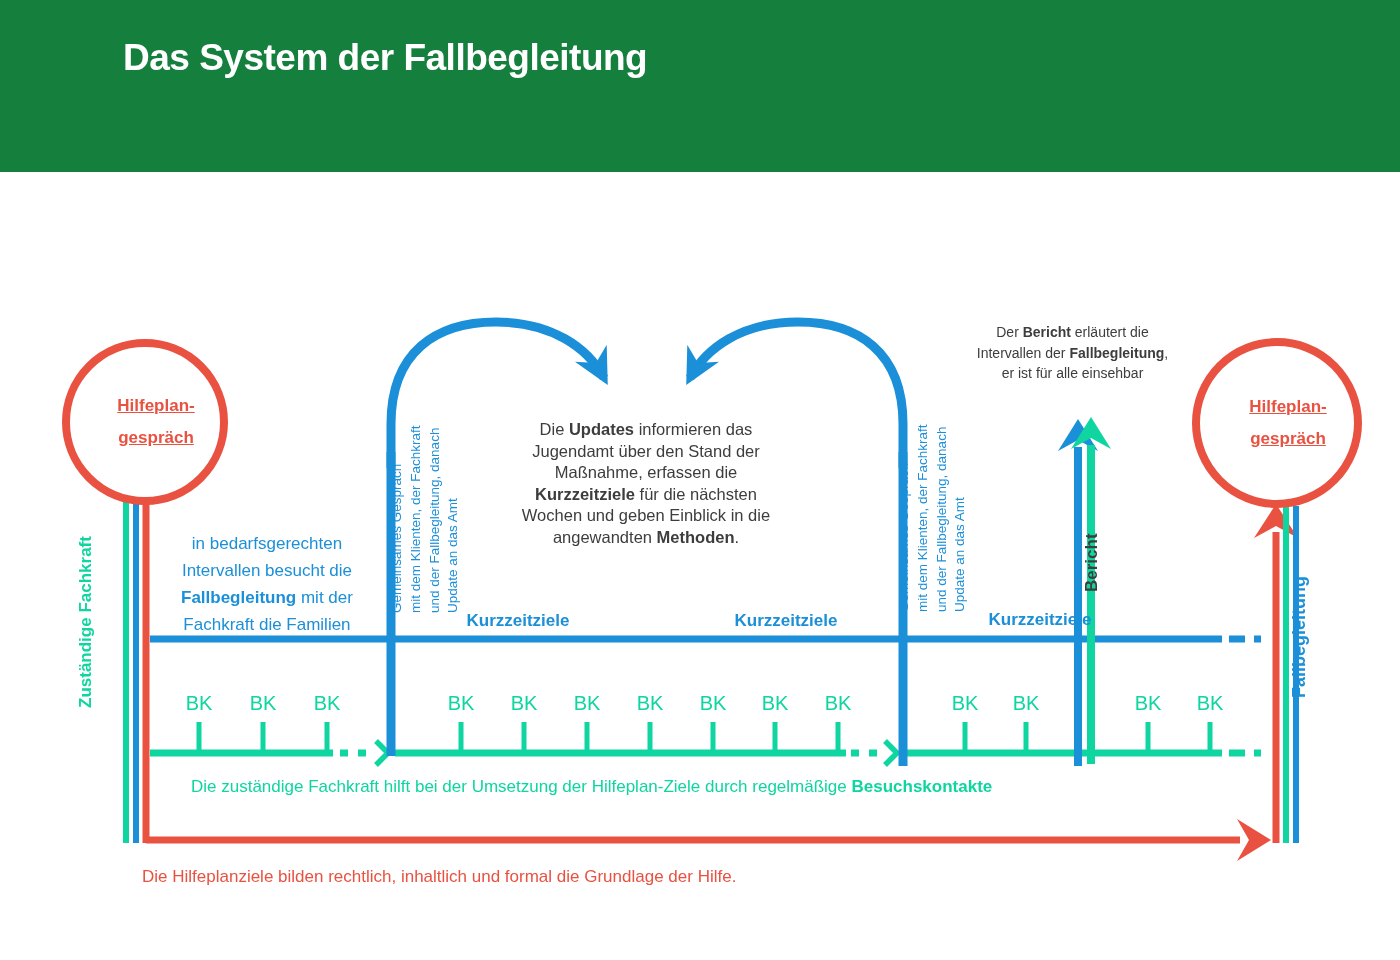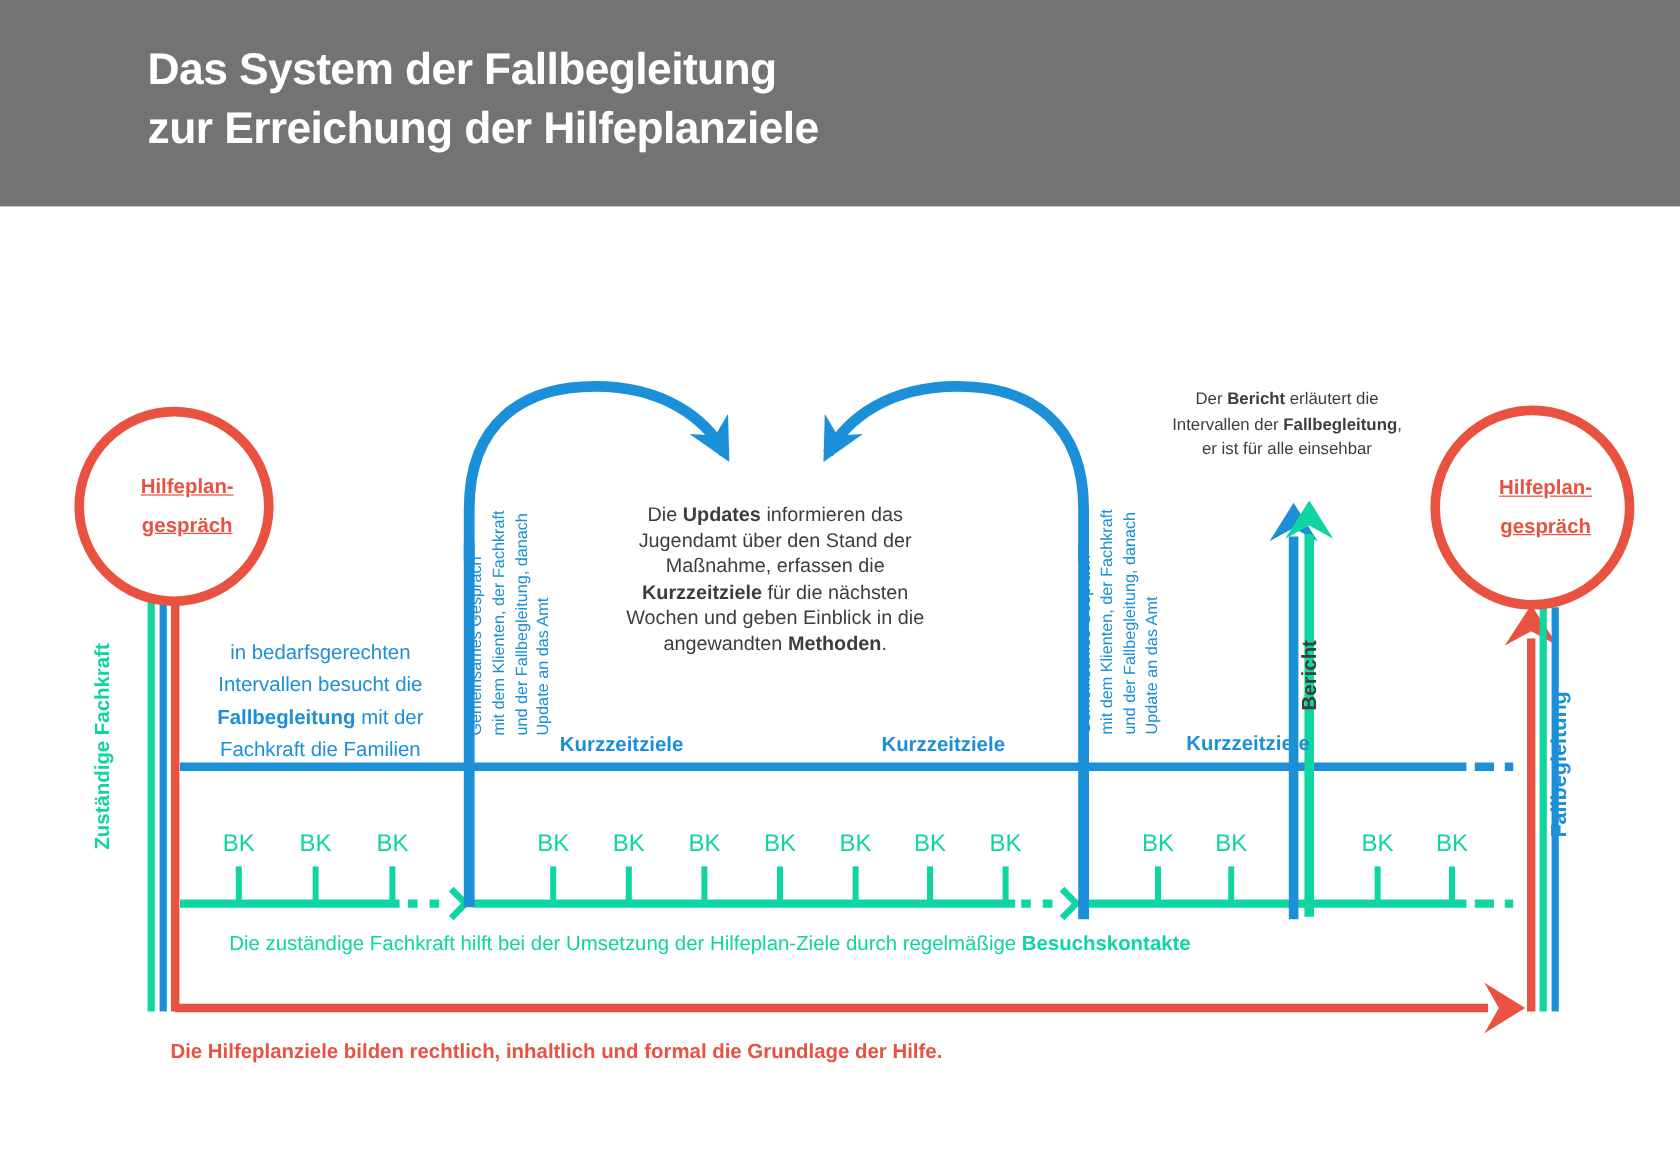--- a/index.html
+++ b/index.html
@@ -32,24 +32,23 @@
   .bk{
     position:absolute;transform:translateX(-50%);
     font-size:20px;font-weight:400;white-space:nowrap;text-align:center;
   }
 </style>
 </head>
 <body>
 
 <div class="stage">
 
-  <div class="header" id="header-band" style="background: #737373;">
+  <div class="header" id="header-band" style="background: #15803d;">
     <div class="title">
       <div>Das System der Fallbegleitung</div>
-      <div>zur Erreichung der Hilfeplanziele</div>
     </div>
   </div>
 
   <svg class="draw" width="1400" height="960" viewBox="0 0 1400 960">
     <defs>
       <marker id="arcArrow" markerUnits="userSpaceOnUse" markerWidth="46" markerHeight="36" refX="28" refY="18" orient="auto">
         <polygon points="0,0 36,18 0,36 11,18" fill="#1b8fd8"></polygon>
       </marker>
     </defs>
 
@@ -154,15 +153,15 @@
     </div>
 
   <div class="note" style="left:181px;top:530px;font-size:17px;line-height:27px;color:#1b8fd8;text-align:center;"><span>in bedarfsgerechten</span><br><span>Intervallen besucht die</span><br><span style="font-weight: 700;">Fallbegleitung</span><span> mit der</span><br><span>Fachkraft die Familien</span></div>
 
   <div class="note" style="left:500px;top:419px;width:292px;text-align:center;font-size:16.5px;line-height:21.5px;color:#3d3d3d;"><span>Die </span><span style="font-weight: 700;">Updates</span><span> informieren das</span><br><span>Jugendamt über den Stand der</span><br><span>Maßnahme, erfassen die</span><br><span style="font-weight: 700;">Kurzzeitziele</span><span> für die nächsten</span><br><span>Wochen und geben Einblick in die</span><br><span>angewandten </span><span style="font-weight: 700;">Methoden</span><span>.</span></div>
 
   <div class="note" style="left:930px;top:322px;width:285px;text-align:center;font-size:14px;line-height:20.5px;color:#3d3d3d;"><span>Der </span><span style="font-weight: 700;">Bericht</span><span> erläutert die</span><br><span>Intervallen der </span><span style="font-weight: 700;">Fallbegleitung</span><span>,</span><br><span>er ist für alle einsehbar</span></div>
 
   <div class="note" style="left:191px;top:777px;font-size:17px;color:#0fd5a0;"><span>Die zuständige Fachkraft hilft bei der Umsetzung der Hilfeplan-Ziele durch regelmäßige </span><span style="font-weight: 700; margin-top: 28px;">Besuchskontakte</span></div>
 
-  <div class="note" style="left:142px;top:867px;font-size:17px;color:#e95140;font-weight:bold;"><span>Die Hilfeplanziele bilden rechtlich, inhaltlich und formal die Grundlage der Hilfe.</span></div>
+  <div class="note" style="left:142px;top:867px;font-size:17px;color:#e95140;"><span>Die Hilfeplanziele bilden rechtlich, inhaltlich und formal die Grundlage der Hilfe.</span></div>
 
 </div>
 
 </body></html>

